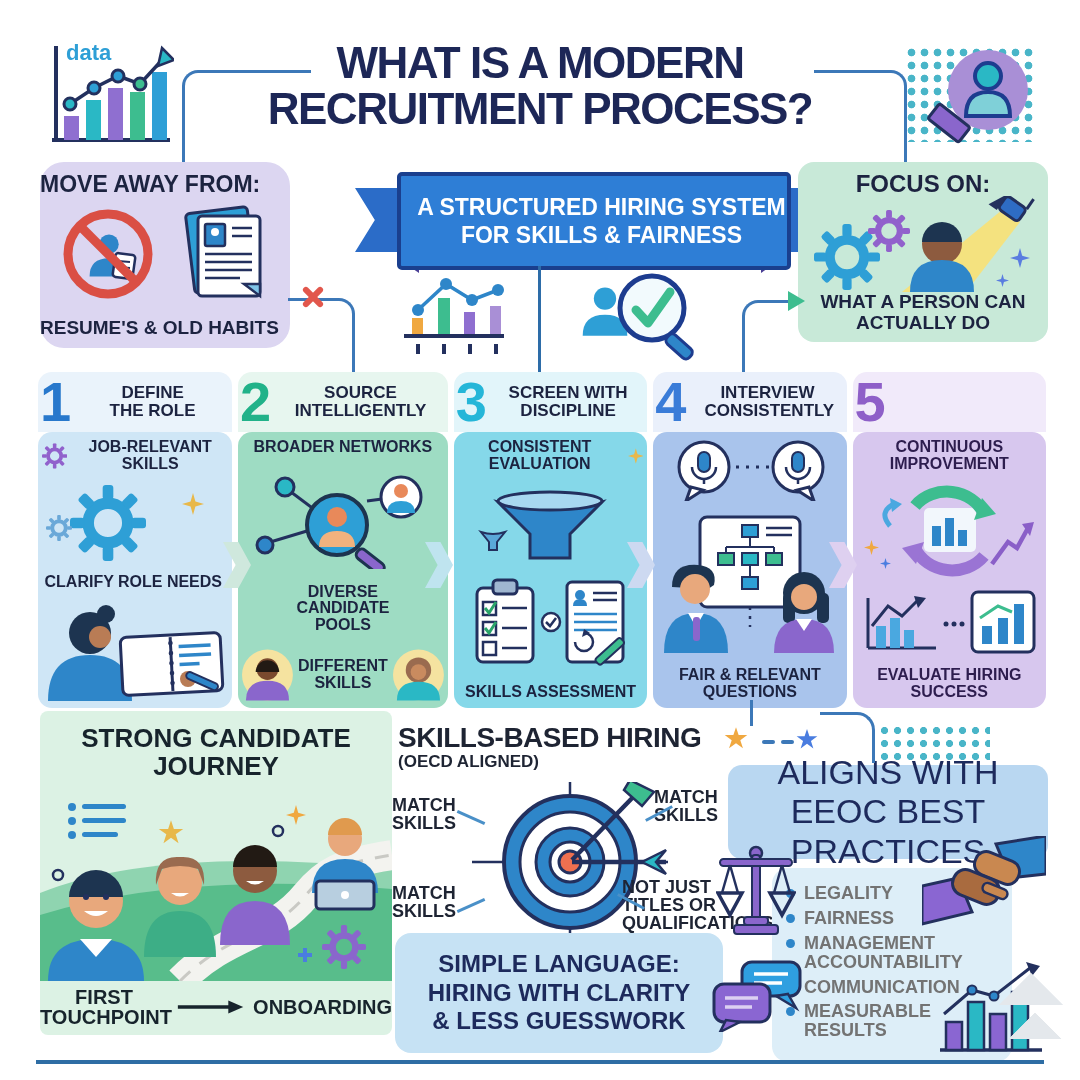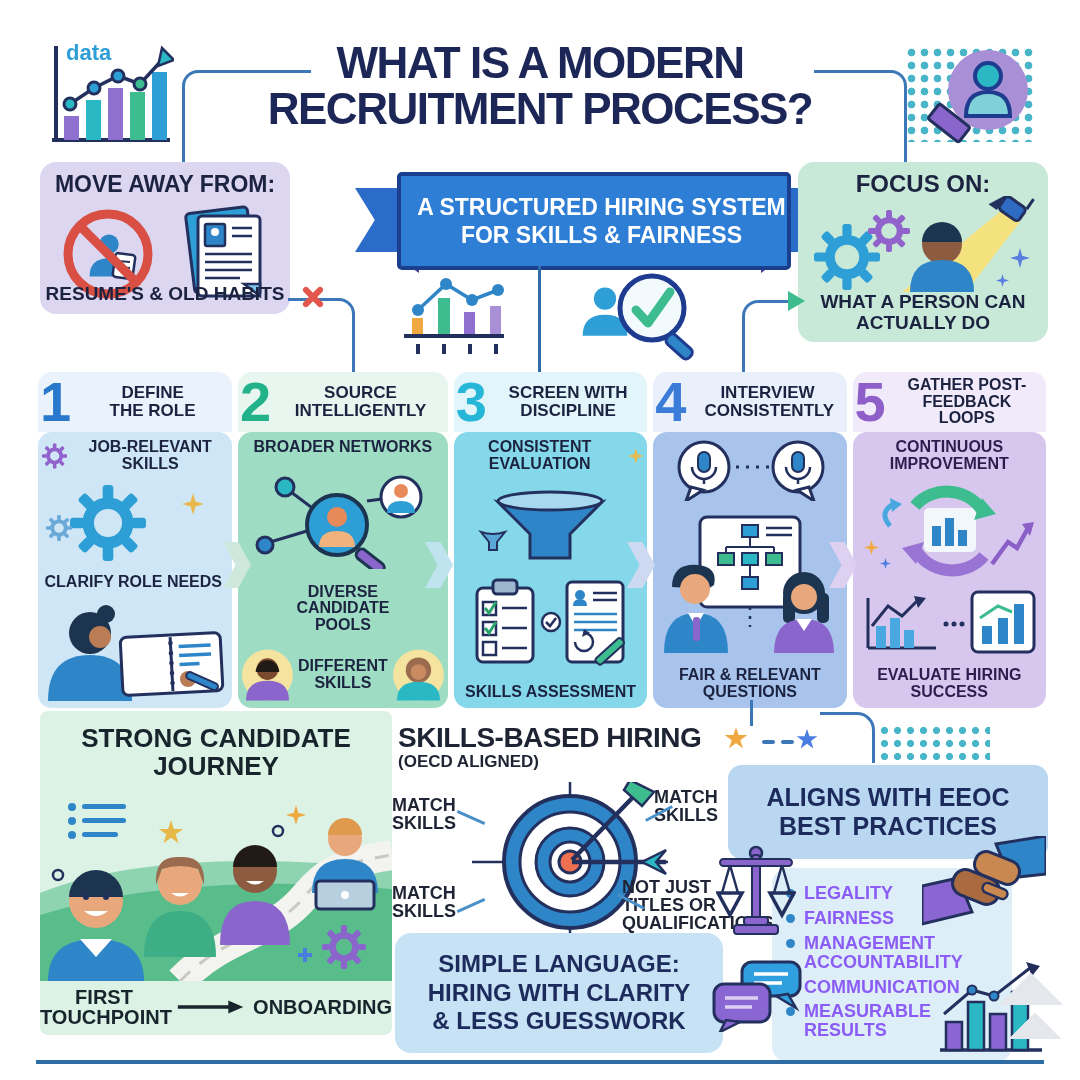--- a/index.html
+++ b/index.html
@@ -24,21 +24,21 @@
   .tail{position:absolute;top:16px;width:62px;height:64px;background:#2b6cc8;}
   #tail-l{left:0;clip-path:polygon(0 0,100% 0,100% 100%,0 100%,32% 50%);}
   #tail-r{right:0;clip-path:polygon(0 0,100% 0,68% 50%,100% 100%,0 100%);}
   .fold{position:absolute;top:86px;width:22px;height:15px;background:#4a3f96;}
   #fold-l{left:42px;clip-path:polygon(0 0,100% 0,100% 100%);}
   #fold-r{right:42px;clip-path:polygon(0 0,100% 0,0 100%);}
   #banner-box{position:absolute;left:42px;top:0;width:386px;height:90px;background:#2e7ed6;
     border:4px solid #1a3f8e;border-radius:5px;display:flex;flex-direction:column;justify-content:center;}
   #banner-box div{color:#fff;font-weight:700;font-size:23px;text-align:center;line-height:1.22;margin-left:15px;}
   
-  #move-away{left:40px;top:162px;width:250px;height:152px;background:#dcd6f1;border-radius:16px;text-align:center;}
+  #move-away{left:40px;top:162px;width:250px;height:186px;background:#dcd6f1;border-radius:24px;text-align:left;}
   #move-away .box-title{font-size:23px;font-weight:700;margin-top:9px;}
   #move-away .caption{font-size:19px;font-weight:700;position:absolute;bottom:9px;width:100%;}
   #focus-on{left:798px;top:162px;width:250px;height:180px;background:#c8e9d8;border-radius:16px;text-align:center;}
   #focus-on .box-title{font-size:24px;font-weight:700;margin-top:8px;}
   #focus-on .caption{font-size:19px;font-weight:700;line-height:1.1;position:absolute;bottom:8px;width:100%;}
   
   #vline-center{left:538px;top:266px;width:0;height:106px;border-left:3px solid #2d6ca8;}
   #conn-left{left:288px;top:298px;width:64px;height:74px;border-top:3px solid #3c78b8;
     border-right:3px solid #3c78b8;border-top-right-radius:16px;}
   #conn-right{left:742px;top:300px;width:54px;height:72px;border-top:3px solid #3c78b8;
@@ -78,26 +78,26 @@
   #skills-head .l2{font-size:17px;font-weight:700;margin-top:-2px;}
   #skills-fig{left:392px;top:782px;width:345px;height:162px;}
   .tgt-label{position:absolute;font-size:18px;font-weight:700;line-height:1.0;color:#1e2433;}
   
   #simple-lang{left:395px;top:933px;width:328px;height:120px;background:#c6e2f4;border-radius:16px;
     display:flex;flex-direction:column;justify-content:center;}
   #simple-lang div{font-size:24px;font-weight:700;color:#1d2a5c;text-align:center;line-height:1.2;}
   
   #eeoc-title{left:728px;top:765px;width:320px;height:94px;background:#b9d7f1;border-radius:14px;
     display:flex;align-items:center;justify-content:center;}
-  #eeoc-title div{font-size:25px;font-weight:700;color:#1d2a5c;text-align:center;line-height:1.15;width:280px;}
+  #eeoc-title div{font-size:34px;font-weight:400;color:#1d2a5c;text-align:center;line-height:1.15;width:280px;}
   #eeoc-list{left:772px;top:868px;width:240px;height:194px;background:#ddeef8;border-radius:16px;padding:10px 0 0 14px;box-sizing:border-box;}
   #eeoc-list ul{list-style:none;margin:0;padding:0;}
   #eeoc-list li{display:flex;align-items:flex-start;margin:6px 0;}
   #eeoc-list li .dot{width:9px;height:9px;border-radius:50%;background:#2e86c9;margin:5px 9px 0 0;flex:none;}
-  #eeoc-list li .bl{font-size:18px;font-weight:700;color:#8b5cf6;line-height:1.05;max-width:185px;}
+  #eeoc-list li .bl{font-size:18px;font-weight:700;color:#737373;line-height:1.05;max-width:185px;}
   
   #conn-step4{left:750px;top:700px;width:0;height:26px;border-left:3px solid #3c78b8;}
   #conn-curve{left:820px;top:712px;width:52px;height:48px;border-top:3px solid #3c78b8;
     border-right:3px solid #3c78b8;border-top-right-radius:18px;}
   #dash-a,#dash-b{height:4px;width:13px;background:#3c78b8;border-radius:2px;top:740px;}
   #dash-a{left:762px;} #dash-b{left:781px;}
   #dot-grid{left:878px;top:724px;width:112px;height:40px;
     background-image:radial-gradient(#49b5c8 3.2px,transparent 3.9px);background-size:13px 13px;}
   #watermark{left:998px;top:972px;width:64px;height:86px;}
   #watermark i{position:absolute;background:#e4e8ec;}
@@ -463,21 +463,20 @@
           <path d="M116 138 Q116 104 146 104 Q176 104 176 138 Z" fill="#8a66cc"></path>
           <polygon points="138,104 154,104 146,116" fill="#fff"></polygon>
         </svg>
         <span class="step-label">FAIR &amp; RELEVANT QUESTIONS</span>
       </div>
     </div>
 
     <div class="step s5">
       <div class="step-head">
         <span class="step-num">5</span>
-        <span class="step-title t5" style="font-size:16px;">GATHER POST-FEEDBACK LOOPS</span>
       </div>
       <div class="step-body">
         <span class="step-label" style="color:#2d1d4e;">CONTINUOUS IMPROVEMENT</span>
         <svg width="178" height="98" viewBox="0 0 178 98">
           <rect x="64" y="26" width="52" height="44" rx="5" fill="#f2f7fc"></rect>
           <rect x="72" y="44" width="9" height="20" fill="#2e86c9"></rect>
           <rect x="85" y="36" width="9" height="28" fill="#2e86c9"></rect>
           <rect x="98" y="48" width="9" height="16" fill="#2e86c9"></rect>
           <path d="M55 24 A40 36 0 0 1 124 32" fill="none" stroke="#3dbd8f" stroke-width="12"></path>
           <polygon points="114,38 136,32 122,16" fill="#3dbd8f"></polygon>

